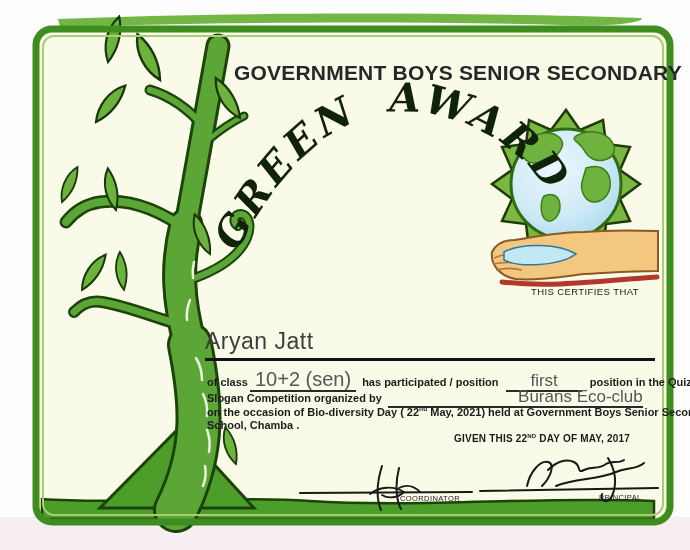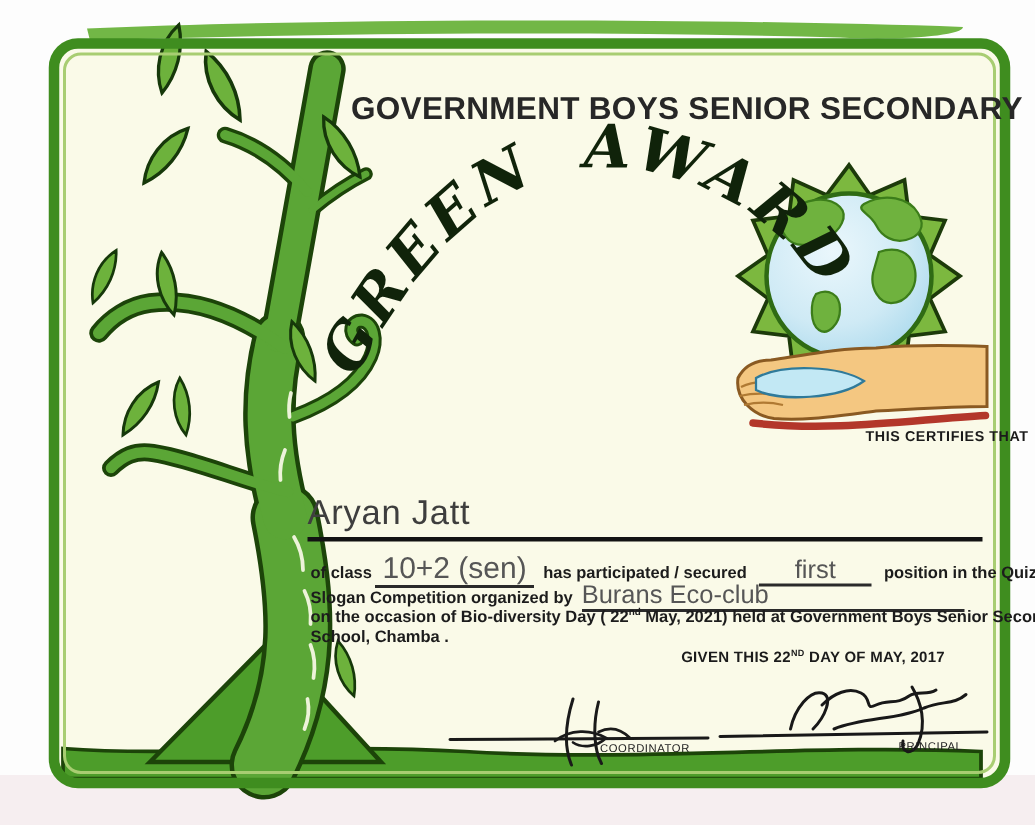--- a/index.html
+++ b/index.html
@@ -15,40 +15,40 @@
     background-color:#fafae8;
   }
   .art { position:absolute; left:0; top:0; }
   .txt { position:absolute; color:#1f1f1f; white-space:nowrap; }
 
   .school-title {
     left:234px; top:57px; font-size:21px; font-weight:bold;
     color:#272727; letter-spacing:0.2px; line-height:31px;
   }
   .certifies {
-    left:531px; top:286px; font-size:9.5px; font-weight:bold;
-    letter-spacing:0.4px; color:#1a1a1a;margin-left:46px;
+    left:531px; top:286px; font-size:9.5px; font-weight:normal;
+    letter-spacing:0.4px; color:#1a1a1a;
   }
   .name-row {
     left:205px; top:328px; width:450px; text-align:left;
     font-size:23px; color:#3e3e3e; letter-spacing:0.5px;
     border-bottom:3px solid #121212; padding-bottom:3px;
   }
   .bodyline { font-size:11px; font-weight:bold; color:#1c1c1c; }
   .row1 { left:207px; top:369px; }
   .row2 { left:207px; top:388px; }
   .row3 { left:207px; top:405px; }
   .row4 { left:207px; top:419px; }
   .typed {
     display:inline-block; color:#565656; font-weight:normal;
     border-bottom:2px solid #2a2a2a; line-height:1;
   }
   .class-val { font-size:20px; padding:0 5px 1px 5px; margin:0 6px 0 2px; }
   .first-val { font-size:17px; padding:0 24px 1px 24px; margin:0 8px; }
-  .org-val   { font-size:17px; width:255px; text-align:left; padding-bottom:1px; margin-left:6px; }
+  .org-val   { font-size:17px; width:255px; text-align:right; padding-bottom:1px; margin-left:6px; }
   sup.small { font-size:60%; vertical-align:super; }
   .given {
     left:395px; top:433px; width:235px; text-align:right;
     font-size:10px; font-weight:bold; color:#1b1b1b; letter-spacing:0.2px;
   }
   .sig-label { font-size:7.5px; font-weight:normal; color:#222; letter-spacing:0.4px; }
   .coord-label { left:400px; top:494px; }
   .princ-label { left:599px; top:493px; }
 </style>
 </head>
@@ -180,21 +180,21 @@
     <div>GOVERNMENT BOYS SENIOR SECONDARY</div>
   </div>
 
   <div class="txt certifies">THIS CERTIFIES THAT</div>
 
   <div class="txt name-row">
     <span>Aryan Jatt</span>
   </div>
 
   <div class="txt bodyline row1">
-    <span>of class</span><span class="typed class-val">10+2 (sen)</span><span>has participated / secured</span><span class="typed first-val">first</span><span>position in the Quiz/ Painting/</span>
+    <span>of class</span><span class="typed class-val">10+2 (sen)</span><span>has participated / position</span><span class="typed first-val">first</span><span>position in the Quiz/ Painting/</span>
   </div>
 
   <div class="txt bodyline row2">
     <span>Slogan  Competition organized by</span><span class="typed org-val">Burans Eco-club</span>
   </div>
 
   <div class="txt bodyline row3">
     <span>on the occasion of Bio-diversity Day ( 22</span><sup class="small">nd</sup><span> May, 2021) held at  Government Boys Senior Secondary</span>
   </div>
 

